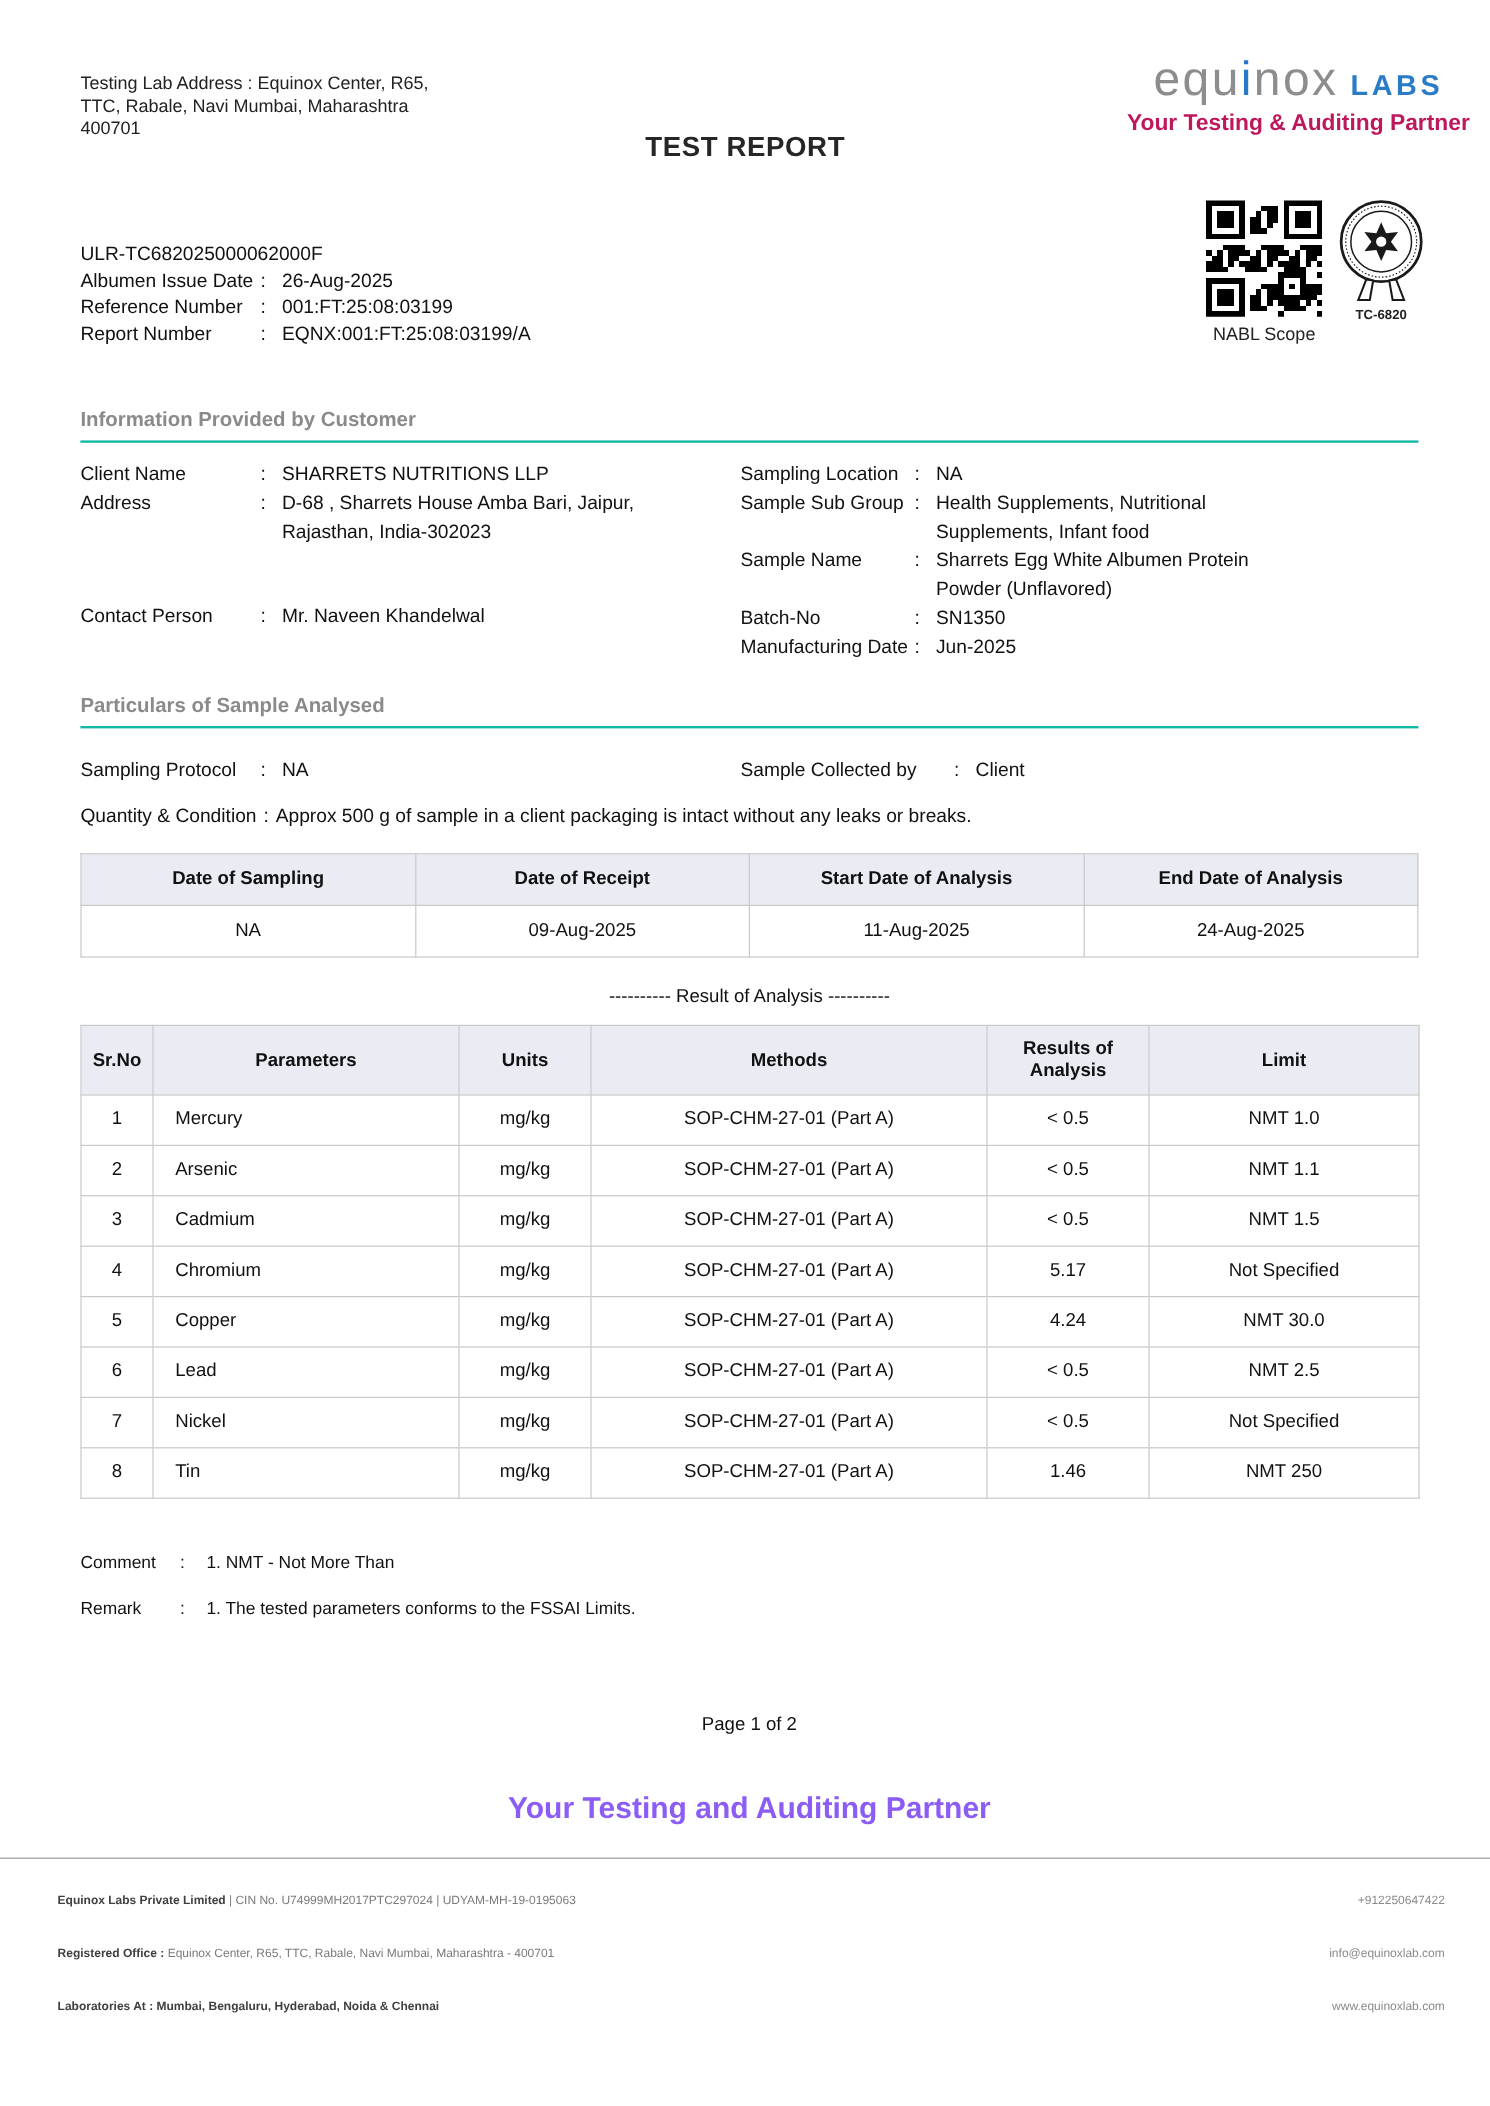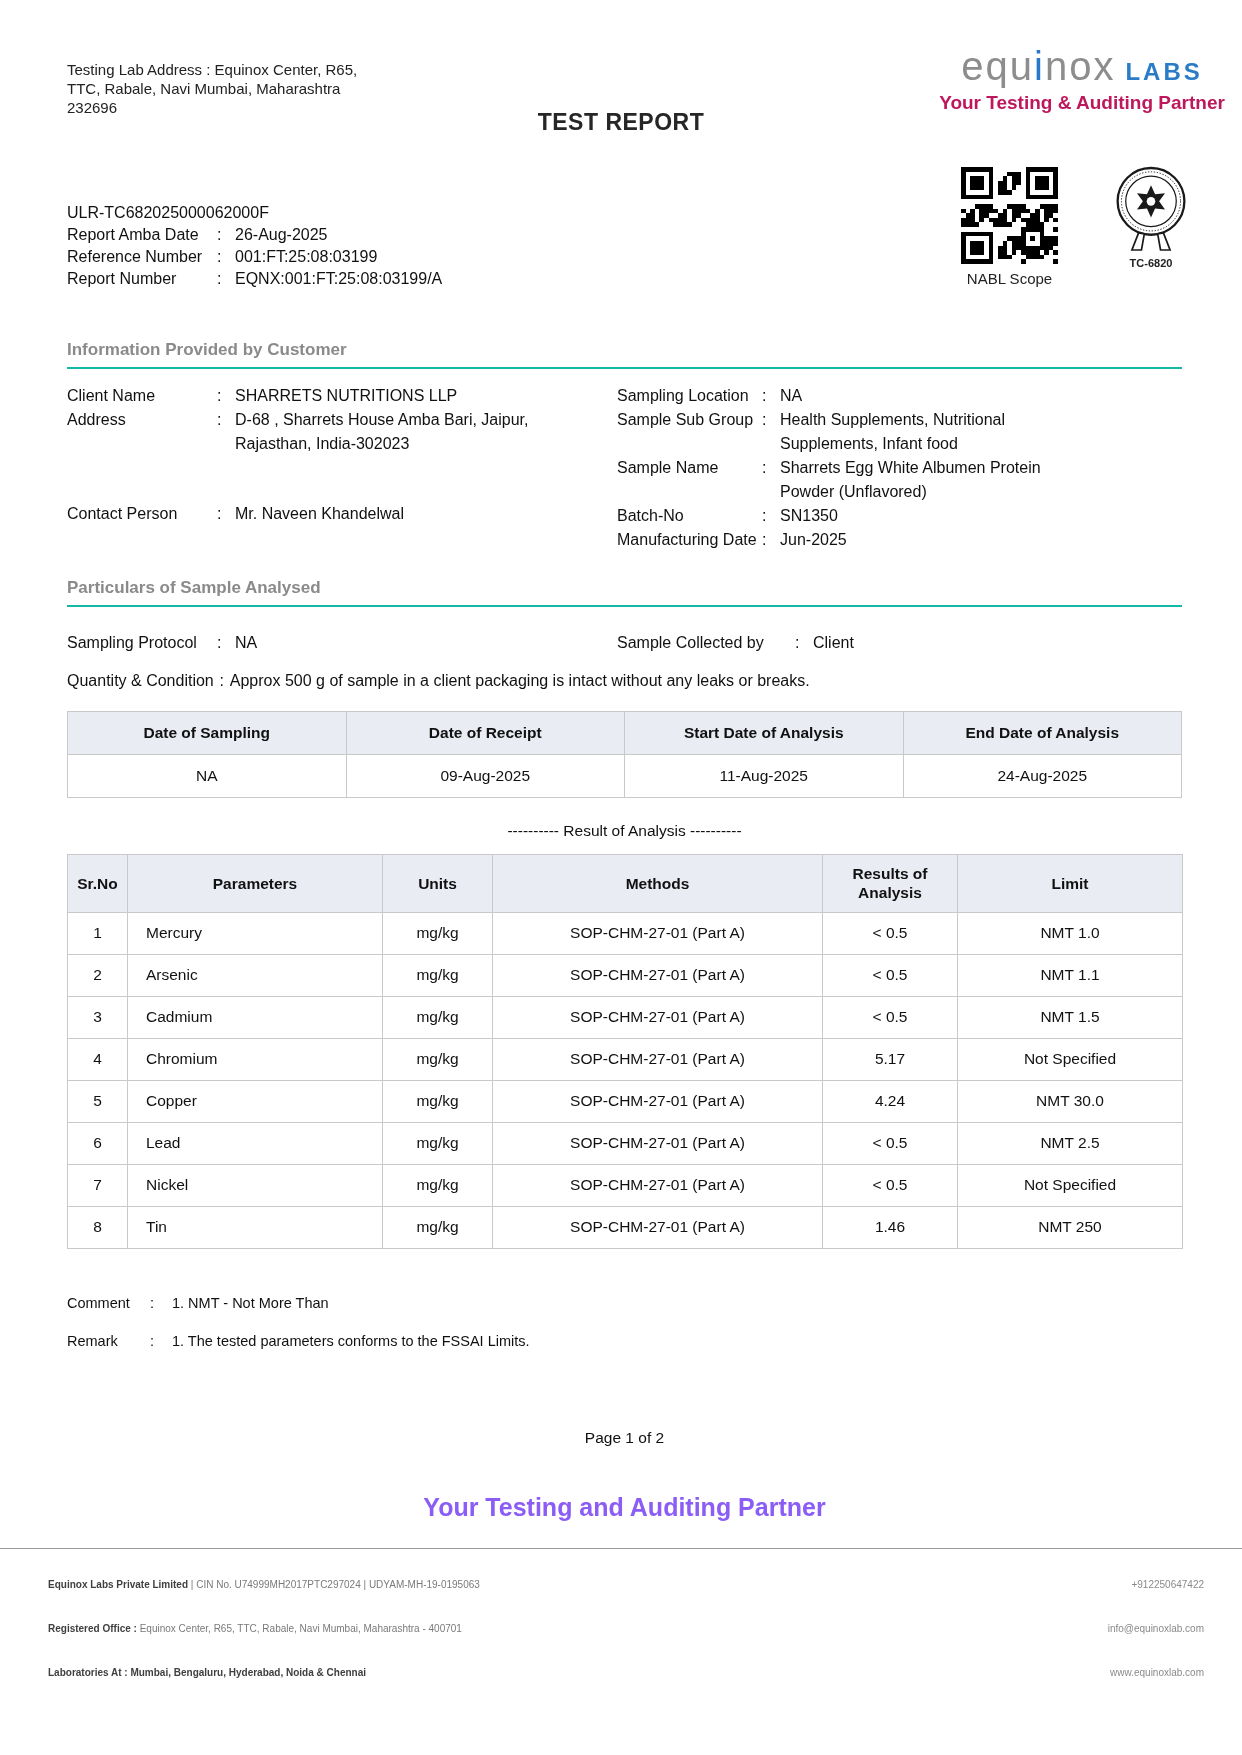--- a/index.html
+++ b/index.html
@@ -9,21 +9,21 @@
   }
   
   .lab-address { position:absolute; left:67px; top:60px; width:300px; font-size:15px; line-height:1.27; white-space:pre-line; color:#222; }
   .report-title { position:absolute; left:0; right:0; top:109px; text-align:center; font-size:23px; font-weight:bold; color:#262626; letter-spacing:0.5px; }
   .logo-block { position:absolute; right:10px; top:44px; width:300px; text-align:center; }
   .logo-line { display:flex; align-items:baseline; justify-content:center; }
   .logo-word { font-size:40px; font-weight:400; letter-spacing:2px; color:#8d8d8d; }
   .logo-word .logo-i { color:#2878c8; }
   .logo-labs { font-size:24px; font-weight:bold; letter-spacing:3px; color:#2b7cc7; margin-left:10px; }
   .logo-tagline { margin-top:3px; font-size:19px; font-weight:bold; color:#be185d; white-space:nowrap; }
-  .qr-block { position:absolute; left:961px; top:167px; width:97px; text-align:center; }
+  .qr-block { position:absolute; left:1005px; top:167px; width:97px; text-align:center; }
   .qr-block svg { width:97px; height:97px; display:block; background:#fff; shape-rendering:crispEdges; fill:#000; }
   .qr-label { margin-top:6px; font-size:15px; color:#222; }
   .seal-block { position:absolute; left:1108px; top:163px; width:86px; text-align:center; }
   .seal-label { margin-top:2px; font-size:11px; font-weight:bold; color:#222; }
   
   .content { padding:202px 60px 0 67px; }
   .meta-ulr { font-size:16px; line-height:22px; }
   .meta-row { display:flex; font-size:16px; line-height:22px; }
   .meta-row .lbl { width:150px; flex:none; }
   .sep { flex:none; width:18px; }
@@ -79,21 +79,21 @@
   .footer-row .f-right { color:#8a8a8a; text-align:right; flex:none; margin-left:30px; }
   .seal-block svg { display:block; margin:0 auto; }
 </style>
 </head>
 <body>
 
 <div class="page">
 
   <div class="lab-address">Testing Lab Address : Equinox Center, R65,
 TTC, Rabale, Navi Mumbai, Maharashtra
-232696</div>
+400701</div>
   <div class="report-title">TEST REPORT</div>
 
   <div class="logo-block">
     <div class="logo-line">
       <span class="logo-word"><span>equ</span><span class="logo-i">i</span><span>nox</span></span>
       <span class="logo-labs">LABS</span>
     </div>
     <div class="logo-tagline">Your Testing &amp; Auditing Partner</div>
   </div>
 
@@ -246,21 +246,21 @@
     </svg>
     <div class="seal-label">TC-6820</div>
   </div>
 
   <div class="content">
 
     <div class="meta-ulr">ULR-TC682025000062000F</div>
     <div>
 
         <div class="meta-row">
-          <span class="lbl">Report Amba Date</span>
+          <span class="lbl">Albumen Issue Date</span>
           <span class="sep"></span>
           <span class="val">26-Aug-2025</span>
         </div>
 
         <div class="meta-row">
           <span class="lbl">Reference Number</span>
           <span class="sep"></span>
           <span class="val">001:FT:25:08:03199</span>
         </div>
 

